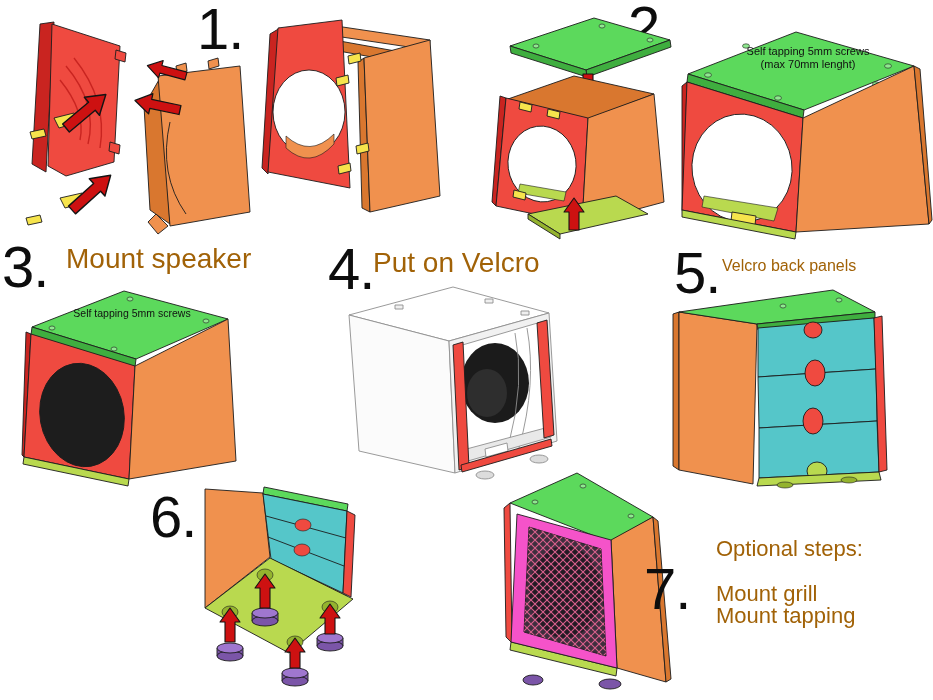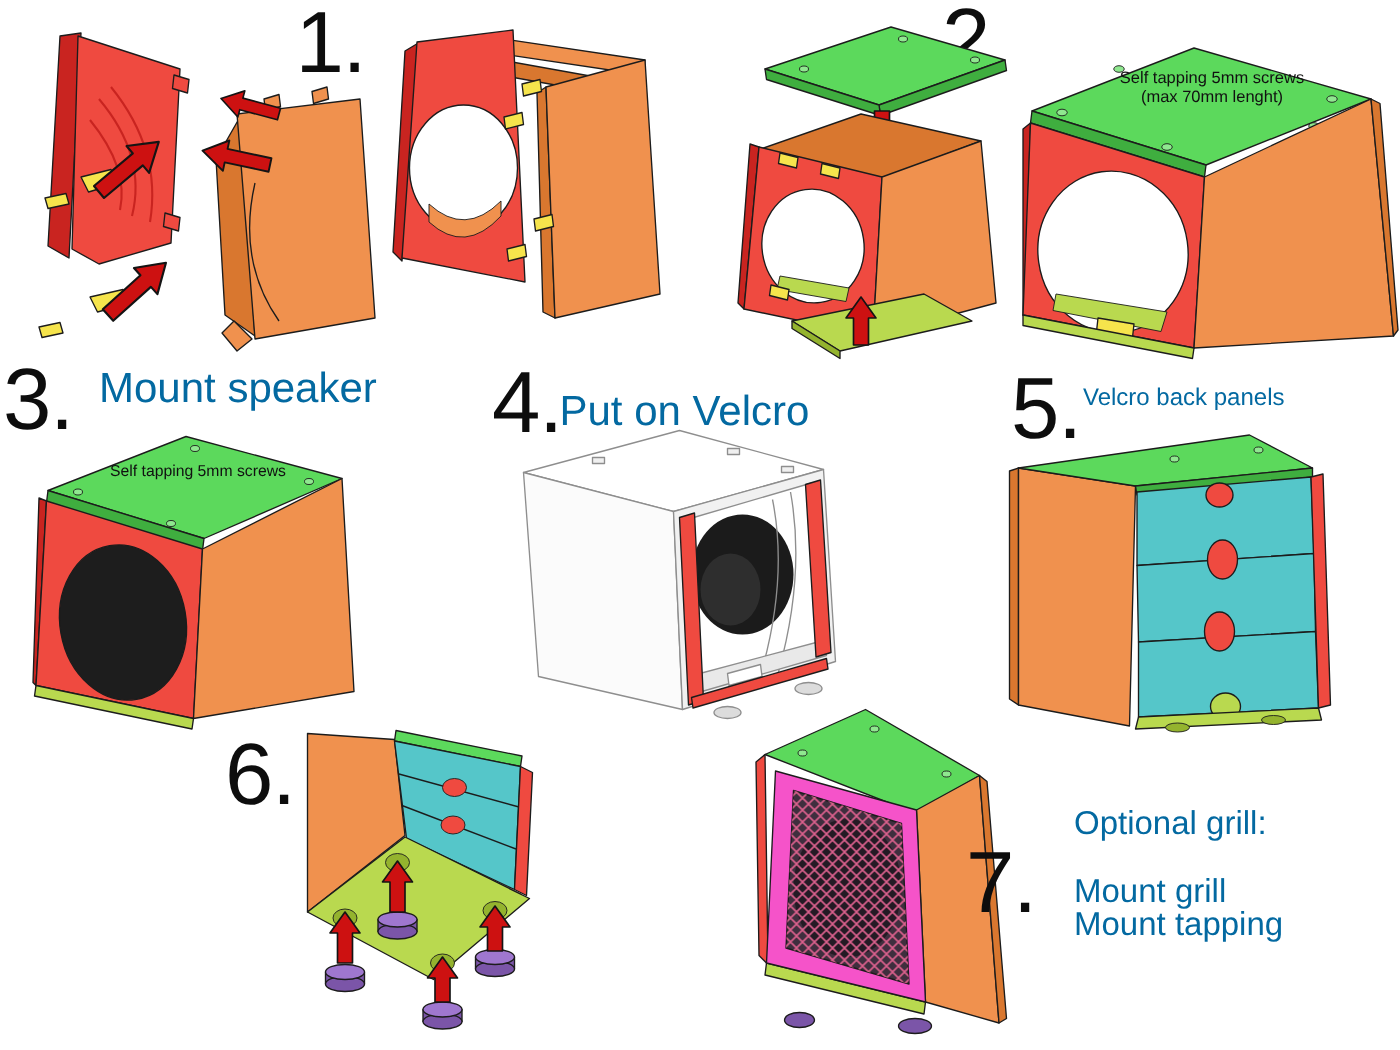--- a/index.html
+++ b/index.html
@@ -1,19 +1,19 @@
 <!DOCTYPE html>
 <html style="--red: #ef4a40; --redDark: #c92420; --orange: #f0914e; --orangeDark: #d9772f; --green: #5cd95c; --greenDark: #3fae3f; --greenLight: #8fe88f; --lime: #b9d94f; --limeDark: #94b32e; --yellow: #f6e44c; --cyan: #55c6c9; --magenta: #f553c9; --purple: #9f77cf; --purpleDark: #7b55a8; --arrow: #cd1111; --ink: #1c1c1c; --wireGray: #8e8e8e; --meshBg: #3f2e3e; --meshLine: #d9608c; --meshHole: #241a24; --speakerBlack: #1d1d1d; --background: #ffffff;"><head>
 <meta charset="utf-8">
 <style>
   html,body{margin:0;padding:0;background:#fff;}
   #canvas{position:relative;width:933px;height:700px;background:#fff;overflow:hidden;
           font-family:"Liberation Sans",sans-serif;color:#0d0d0d;}
   .num{position:absolute;font-size:58px;line-height:1;color:#0d0d0d;letter-spacing:-1px;}
-  .cap{position:absolute;color:#0369a1;white-space:nowrap;}
+  .cap{position:absolute;color:#a16207;white-space:nowrap;}
   .cap28{font-size:28px;}
   .cap24{font-size:16px;}
   .cap22{font-size:22px;}
   svg{position:absolute;overflow:visible;}
   .ol{stroke:var(--ink);stroke-width:.9;stroke-linejoin:round;}
   .thin{stroke-width:.6;}
   .f-red{fill:var(--red);} .f-redd{fill:var(--redDark);}
   .f-or{fill:var(--orange);} .f-ord{fill:var(--orangeDark);}
   .f-gr{fill:var(--green);} .f-grd{fill:var(--greenDark);} .f-grl{fill:var(--greenLight);}
   .f-li{fill:var(--lime);} .f-lid{fill:var(--limeDark);}
@@ -156,21 +156,21 @@
       <polygon class="f-redd ol" points="4,47 9,49 2,172 0,170"></polygon>
       <polygon class="f-red ol" points="9,49 113,81 107,194 2,172"></polygon>
       <polygon class="f-or ol" points="113,81 206,34 214,176 107,194"></polygon>
       <polygon class="f-li ol" points="2,172 107,194 106,201 1,179"></polygon>
     </g>
     <ellipse class="ol" cx="60" cy="130" rx="42" ry="52" transform="rotate(-10 60 130)" fill="var(--speakerBlack)" stroke="#000"></ellipse>
     <text class="note-sm" x="110" y="32" text-anchor="middle">Self tapping 5mm screws</text>
   </svg>
 
   <div class="num" style="left:328px;top:240px;">4.</div>
-  <div class="cap cap28" style="left:373px;top:258px;">Put on Velcro</div>
+  <div class="cap cap28" style="left:373px;top:247px;">Put on Velcro</div>
 
   <svg style="left:335px;top:283px;" width="226" height="200" viewBox="0 0 226 200">
     <g>
       <polygon class="wire" fill="#ffffff" points="14,32 118,4 214,30 114,58"></polygon>
       <rect class="wire" fill="#f0f0f0" x="60" y="22" width="8" height="4"></rect>
       <rect class="wire" fill="#f0f0f0" x="150" y="16" width="8" height="4"></rect>
       <rect class="wire" fill="#f0f0f0" x="186" y="28" width="8" height="4"></rect>
       <polygon class="wire" fill="#fbfbfb" points="14,32 114,58 120,190 24,168"></polygon>
       <polygon class="wire" fill="#f1f1f1" points="114,58 214,30 222,158 120,190"></polygon>
       <polygon class="wire" fill="#ffffff" points="124,63 206,39 214,150 129,178"></polygon>
@@ -287,17 +287,17 @@
     </g>
     <g>
       <polygon class="f-mg ol" points="34,42 128,68 134,196 28,170"></polygon>
       <polygon class="ol" fill="var(--meshBg)" points="46,55 118,77 123,184 41,160"></polygon>
       <ellipse fill="var(--meshHole)" cx="82" cy="120" rx="36" ry="46"></ellipse>
       <polygon points="46,55 118,77 123,184 41,160" fill="url(#mesh)" stroke="none"></polygon>
     </g>
   </svg>
 
   <div class="num" style="left:644px;top:560px;">7.</div>
-  <div class="cap cap22" style="left:716px;top:536px;">Optional grill:</div>
+  <div class="cap cap22" style="left:716px;top:536px;">Optional steps:</div>
   <div class="cap cap22" style="left:716px;top:581px;">Mount grill</div>
   <div class="cap cap22" style="left:716px;top:603px;">Mount tapping</div>
 
 </div>
 
 </body></html>

